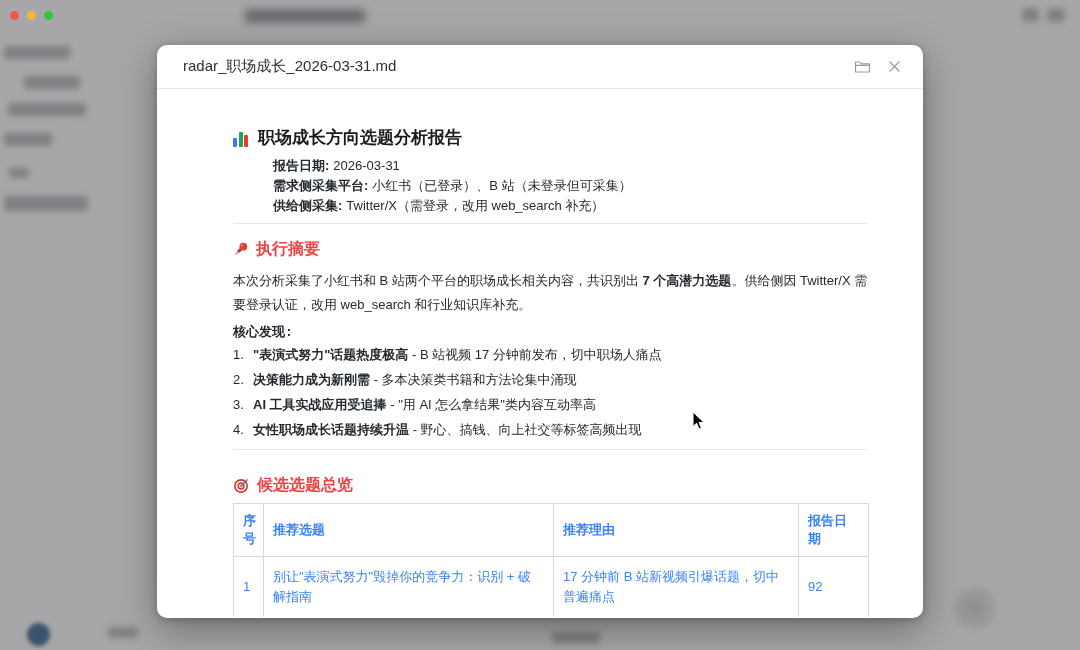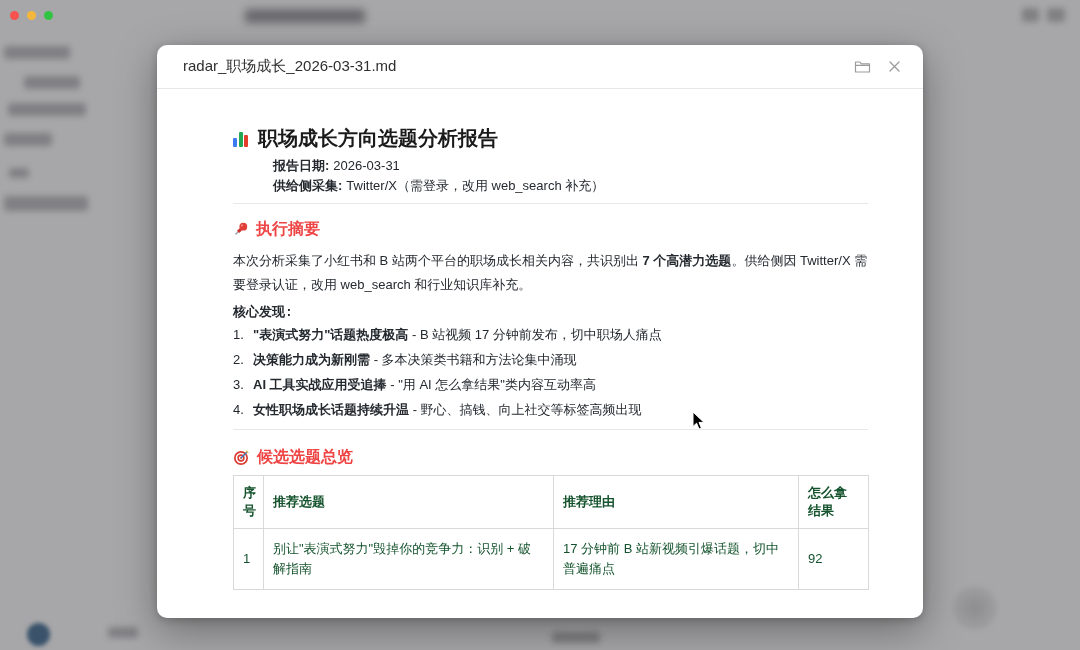--- a/index.html
+++ b/index.html
@@ -28,44 +28,44 @@
   .modal-title { font-size:15px; color:#2f2f2f; }
   .header-icons { margin-left:auto; display:flex; align-items:center; gap:14px; }
   .hicon { width:18px; height:18px; display:flex; align-items:center; justify-content:center; cursor:pointer; }
 
   .modal-body {
     height:528px; overflow:hidden;
     padding:37px 55px 0 76px;
     color:#24292f;
   }
 
-  h1.doc-title { font-size:20px; line-height:24px; font-weight:700; color:#1a1a1a;
+  h1.doc-title { font-size:17px; line-height:24px; font-weight:700; color:#1a1a1a;
     display:flex; align-items:center; gap:7px; margin-bottom:6px; }
 
   .meta { font-size:13px; line-height:20px;margin-left:40px; }
   .meta b { font-weight:700; margin-right:4px; }
 
   hr.div { border:none; border-top:1px solid #e8e8e8; }
   .div1 { margin-top:7px; }
   .div2 { margin-top:9px; }
 
   h2.sec { font-size:16px; line-height:22px; font-weight:700; color:#ef4444;
     display:flex; align-items:center; gap:7px; margin-top:14px; }
-  h2.sec2 { margin-top:16px; }
+  h2.sec2 { margin-top:24px; }
 
   p.summary { font-size:13px; line-height:24px; margin-top:9px; }
   p.core { font-size:13px; line-height:20px; margin-top:6px; font-weight:700;font-family:Liberation Mono, monospace; }
 
   .findings { margin-top:2px; }
   .finding { font-size:13px; line-height:20px; margin-bottom:5px; display:flex; }
   .finding .num { width:20px; flex:0 0 auto; }
   .finding .b { font-weight:700; }
 
   table.topics { border-collapse:collapse; table-layout:fixed; width:635px; margin-top:7px;
-    font-size:13px; color:#14532d; }
+    font-size:13px; color:#3b82f6; }
   table.topics th, table.topics td { border:1px solid #d9d9d9; text-align:left; vertical-align:middle; }
   table.topics th { font-weight:700; line-height:18px; padding:8px 9px; }
   table.topics td { line-height:20px; padding:10px 9px; }
 
   
   .barchart { width:18px; height:17px; display:flex; align-items:flex-end; gap:1.5px; flex:0 0 auto; }
   .barchart i { display:block; width:4px; border-radius:1px; }
   .bar-b { height:9px;  background:#3b7df0; }
   .bar-g { height:15px; background:#22a653; }
   .bar-r { height:12px; background:#e33e2b; }
@@ -123,20 +123,21 @@
       <span class="barchart">
           <i class="bar-b"></i>
           <i class="bar-g"></i>
           <i class="bar-r"></i>
         </span>
       <span>职场成长方向选题分析报告</span>
     </h1>
 
     <div class="meta">
       <div><b>报告日期:</b><span>2026-03-31</span></div>
+      <div><b>需求侧采集平台:</b><span>小红书（已登录）、B 站（未登录但可采集）</span></div>
       <div><b>供给侧采集:</b><span>Twitter/X（需登录，改用 web_search 补充）</span></div>
     </div>
 
     <hr class="div div1">
 
     <h2 class="sec">
       <svg class="svgicon" width="16" height="16" viewBox="0 0 16 16">
         <line x1="2.5" y1="13.5" x2="7.5" y2="8.5" stroke="#9aa0a6" stroke-width="1.4"></line>
         <path d="M6.6 7.2 L8.8 9.4 L6.2 12 L4 9.8 Z" fill="#c93630"></path>
         <circle cx="10.3" cy="5.7" r="3.9" fill="#e04038"></circle>
@@ -188,21 +189,21 @@
           <col style="width:30px">
           <col style="width:290px">
           <col style="width:245px">
           <col style="width:70px">
         </colgroup>
       <thead>
         <tr>
           <th>序号</th>
           <th>推荐选题</th>
           <th>推荐理由</th>
-          <th>怎么拿结果</th>
+          <th>报告日期</th>
         </tr>
       </thead>
       <tbody>
         <tr>
           <td>1</td>
           <td>别让"表演式努力"毁掉你的竞争力：识别 + 破解指南</td>
           <td>17 分钟前 B 站新视频引爆话题，切中普遍痛点</td>
           <td>92</td>
         </tr>
       </tbody>

